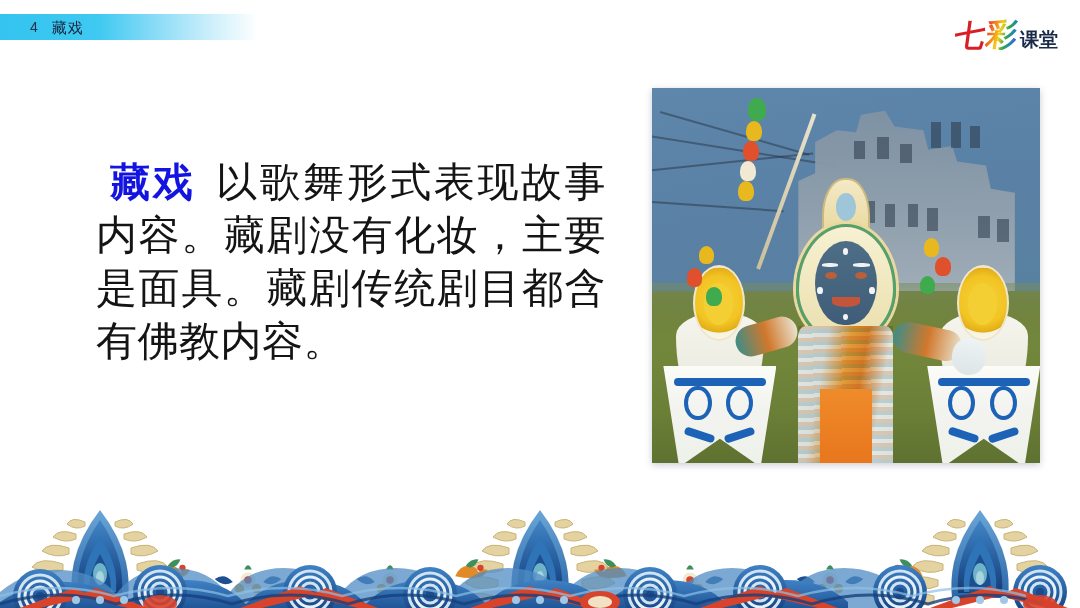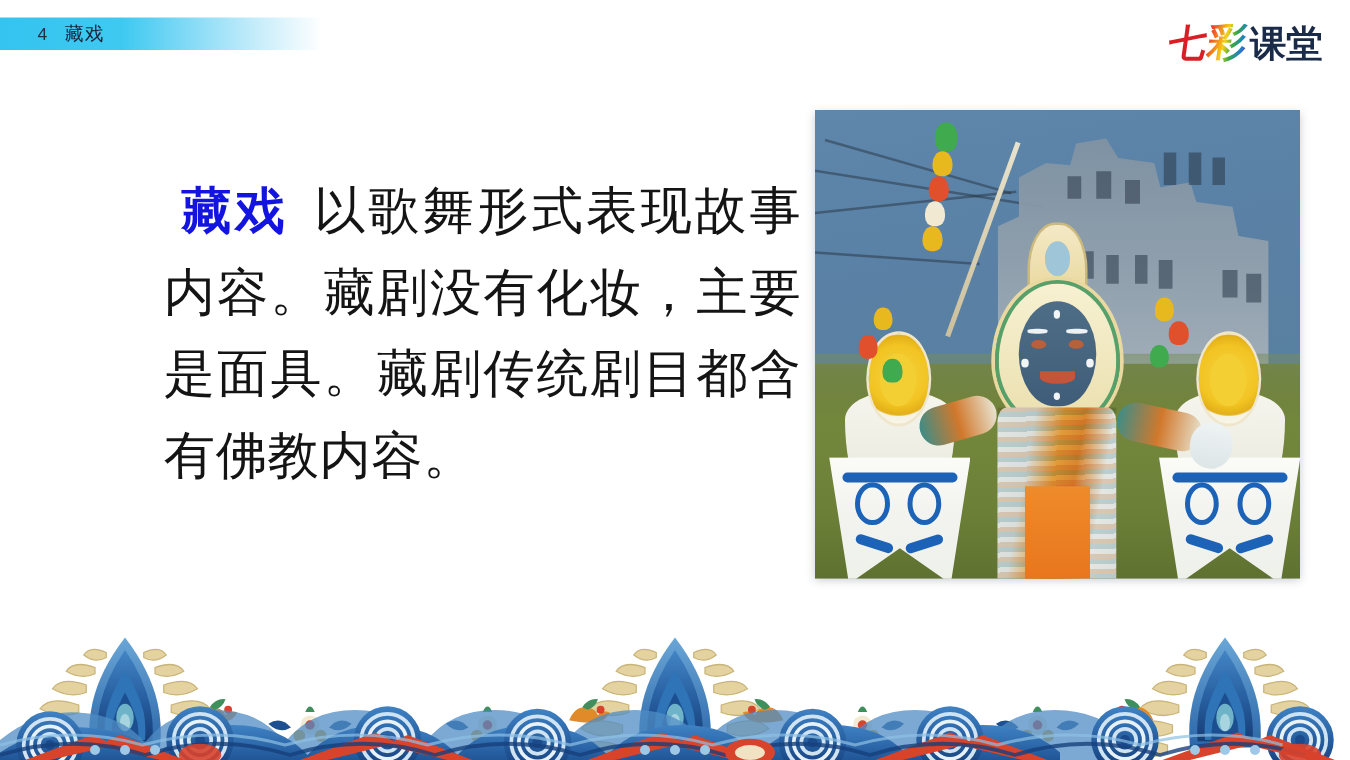--- a/index.html
+++ b/index.html
@@ -44,29 +44,29 @@
     text-shadow:0 1px 0 rgba(255,255,255,.7);
   }
   .brand-cai{
     font-size:31px;
     background:linear-gradient(100deg,#e8262b 0%,#f07c1b 22%,#f5d117 44%,#35a945 64%,#1f7fc8 84%,#7b3fbf 100%);
     -webkit-background-clip:text;background-clip:text;color:transparent;
     transform:skewX(-8deg) translateY(-1px);
     margin-left:1px;
   }
   .brand-ketang{
-    font-size:29px;color:#1a2a49;margin-left:3px;letter-spacing:0px;text-align:right;
+    font-size:19px;color:#1a2a49;margin-left:3px;letter-spacing:0px;text-align:right;
   }
 
   
   .body-copy{
-    position:absolute;left:96px;top:136px;width:510px;
-    font-size:41px;line-height:65px;color:#141414;
+    position:absolute;left:96px;top:156px;width:510px;
+    font-size:41px;line-height:53px;color:#141414;
     font-family:"Liberation Serif","DejaVu Serif",serif;
-    letter-spacing:0.5px;text-align:justify;margin-left:35px;
+    letter-spacing:0.5px;text-align:justify;
   }
   .kw{
     color:#1414e0;font-weight:700;
     font-family:"DejaVu Sans","Liberation Sans",sans-serif;
     font-size:40px;letter-spacing:1px;margin-left:14px;margin-right:20px;
   }
 
   
   .photo-frame{
     position:absolute;left:652px;top:88px;width:388px;height:375px;

